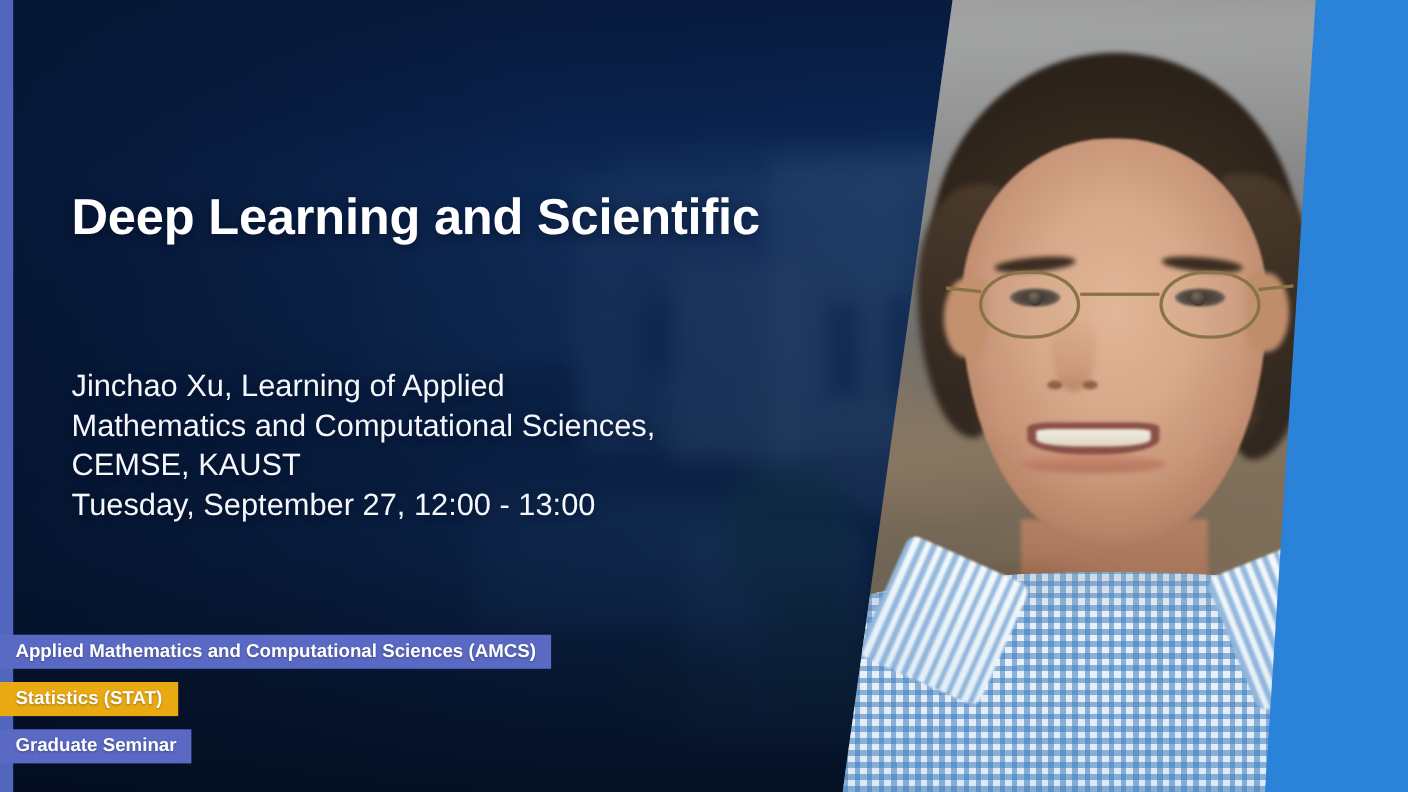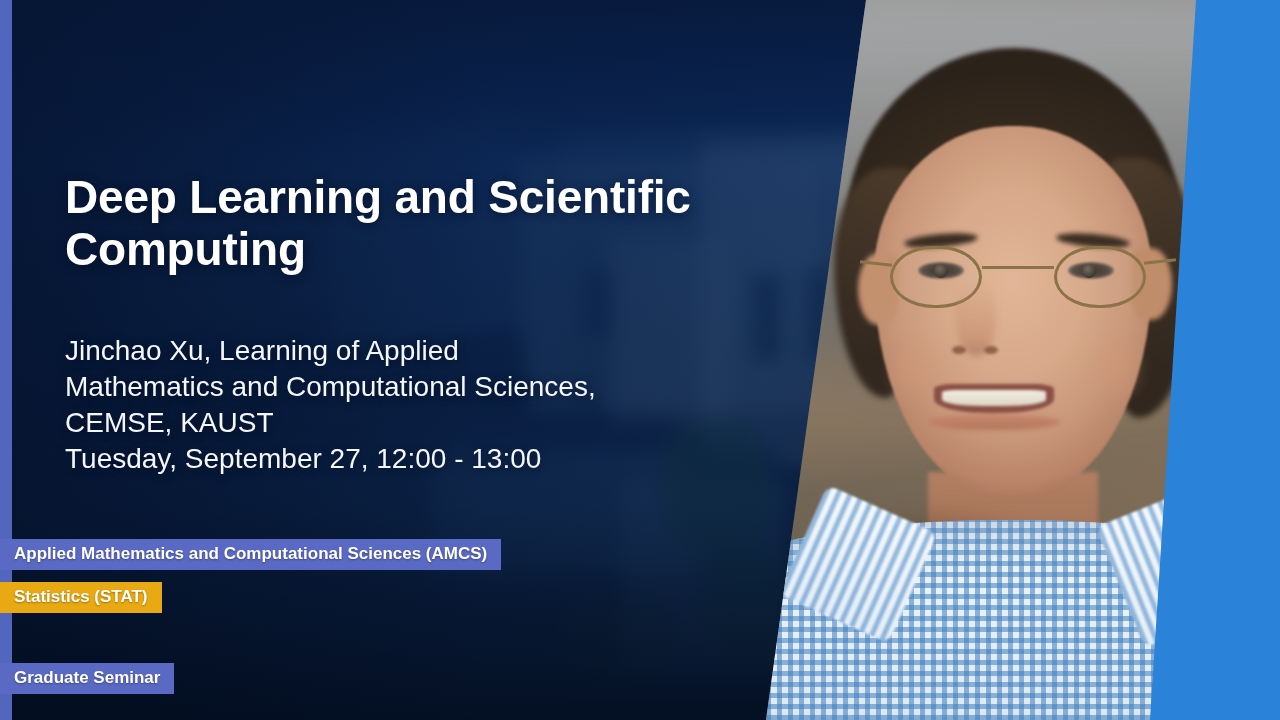--- a/index.html
+++ b/index.html
@@ -292,36 +292,35 @@
       <div class="collar-r"></div>
     </div>
   </div>
 
   <div class="blue-band"></div>
 
   <div class="content">
 
     <div class="title">
       <div>Deep Learning and Scientific</div>
-      <div>Computing</div>
     </div>
 
     <div class="details">
       <div class="line">Jinchao Xu,  Learning of Applied</div>
       <div class="line">Mathematics and Computational Sciences,</div>
       <div class="line">CEMSE, KAUST</div>
       <div class="line bold">Tuesday, September 27, 12:00 - 13:00</div>
     </div>
 
     <div class="tags" style="left:-65px;">
       <div class="tag-row">
         <span class="tag indigo" style="margin-left:0px;">Applied Mathematics and Computational Sciences (AMCS)</span>
       </div>
       <div class="tag-row">
         <span class="tag amber" style="margin-left:0px;">Statistics (STAT)</span>
       </div>
       <div class="tag-row">
-        <span class="tag indigo" style="margin-left:0px;margin-top:38px;">Graduate Seminar</span>
+        <span class="tag indigo" style="margin-left:0px;">Graduate Seminar</span>
       </div>
     </div>
 
   </div>
 </div>
 
 </body></html>

